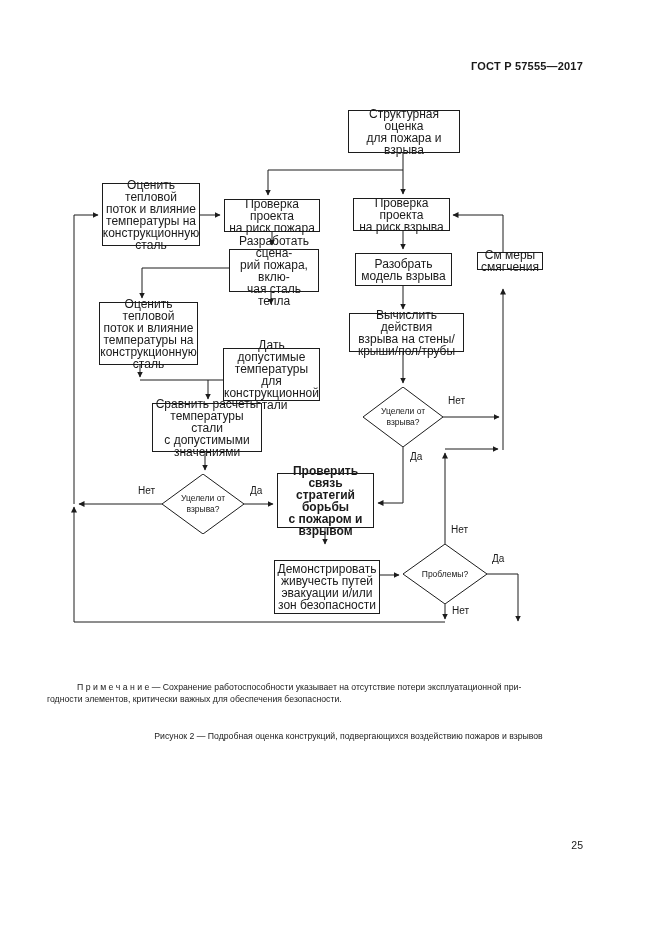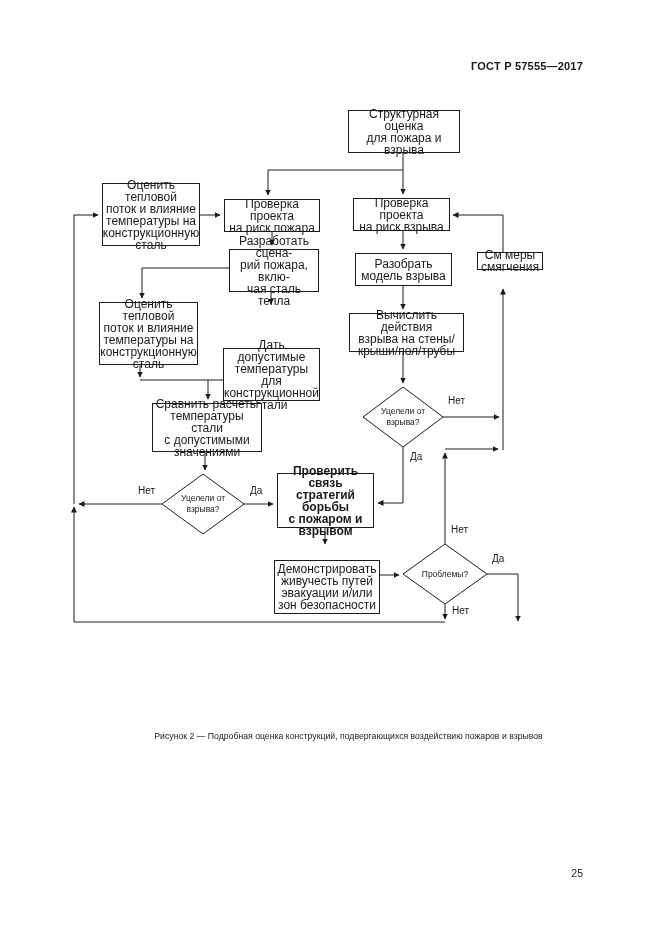--- a/index.html
+++ b/index.html
@@ -44,21 +44,20 @@
     text-indent:30px;
     white-space:pre-line;
   }
   .caption{
     position:absolute;left:0;right:0;top:731px;
     text-align:center;font-size:8.7px;margin-left:36px;
   }
   .page-number{
     position:absolute;right:78px;top:839px;
     font-size:10.5px;
-    margin-top:28px;
   }
 </style>
 </head>
 <body>
 
 <div class="page">
 
   <div class="doc-header">ГОСТ Р 57555—2017</div>
 
   <svg class="flow-svg" viewBox="0 0 661 935" xmlns="http://www.w3.org/2000/svg">
@@ -206,16 +205,18 @@
   </div>
 
   <div class="edge-label" style="left:447px;top:396px;">Нет</div>
   <div class="edge-label" style="left:409px;top:452px;">Да</div>
   <div class="edge-label" style="left:137px;top:486px;">Нет</div>
   <div class="edge-label" style="left:249px;top:486px;">Да</div>
   <div class="edge-label" style="left:450px;top:525px;">Нет</div>
   <div class="edge-label" style="left:491px;top:554px;">Да</div>
   <div class="edge-label" style="left:451px;top:606px;">Нет</div>
 
+  <div class="note">П р и м е ч а н и е  — Сохранение работоспособности указывает на отсутствие потери эксплуатационной при-
+годности элементов, критически важных для обеспечения безопасности.</div>
   <div class="caption">Рисунок 2 — Подробная оценка конструкций, подвергающихся воздействию пожаров и взрывов</div>
   <div class="page-number">25</div>
 
 </div>
 
 </body></html>

